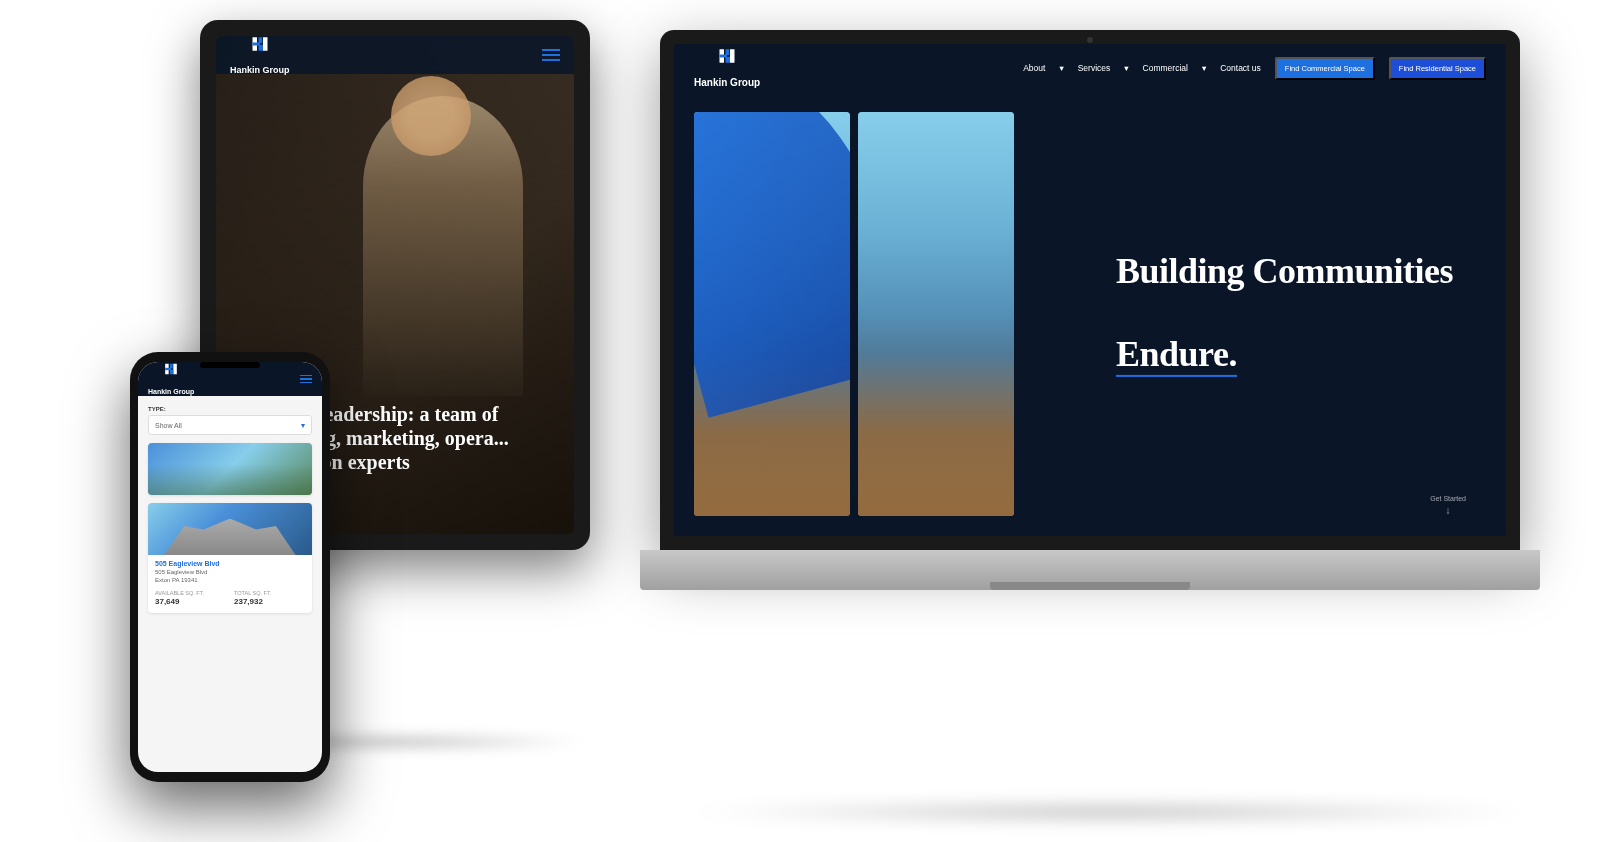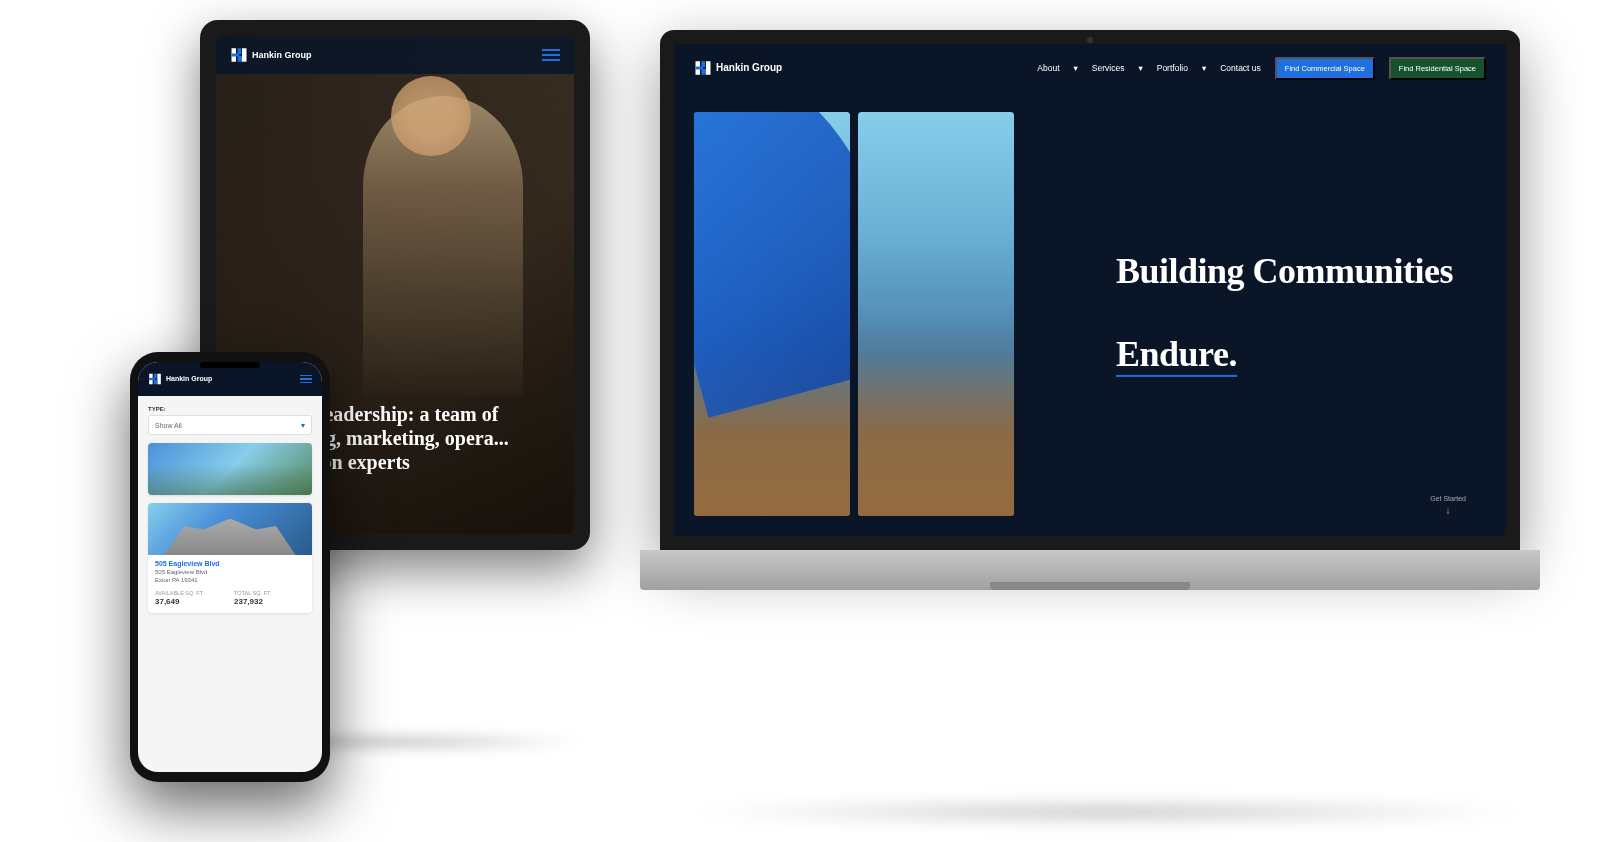--- a/index.html
+++ b/index.html
@@ -135,21 +135,21 @@
       color: white;
       font-size: 7.5px;
       font-family: Liberation Sans, sans-serif;
       padding: 5px 8px;
       border-radius: 2px;
       cursor: pointer;
       white-space: nowrap;
     }
 
     .btn-residential {
-      background: #14532d;
+      background: #1d4ed8;
       color: white;
       font-size: 7.5px;
       font-family: Arial, sans-serif;
       padding: 5px 8px;
       border-radius: 2px;
       cursor: pointer;
       white-space: nowrap;
     }
 
     .laptop-hero {
@@ -579,21 +579,22 @@
       font-size: 8px;
       font-family: Arial, sans-serif;
       font-weight: 700;
       color: #333;
     }
 
     
     .hg-logo {
       display: flex;
       align-items: center;
-      gap: 4px;
+      gap: 12px;
+      flex-direction: column;
     }
 
     .hg-h-icon {
       width: 18px;
       height: 18px;
       flex-shrink: 0;
     }
 
     
     .laptop-shadow {
@@ -676,21 +677,21 @@
               <rect x="16" y="3" width="6" height="18" fill="white"></rect>
               <rect x="10" y="13" width="6" height="8" fill="#1e6fe0"></rect>
             </svg>
             <span class="laptop-logo-text">Hankin Group</span>
           </div>
           <div class="laptop-nav-links">
             <span class="laptop-nav-link">About</span>
             <span class="laptop-nav-link chevron">▾</span>
             <span class="laptop-nav-link">Services</span>
             <span class="laptop-nav-link chevron">▾</span>
-            <span class="laptop-nav-link">Portfolio</span>
+            <span class="laptop-nav-link">Commercial</span>
             <span class="laptop-nav-link chevron">▾</span>
             <span class="laptop-nav-link">Contact us</span>
             <button class="btn-commercial">Find Commercial Space</button>
             <button class="btn-residential">Find Residential Space</button>
           </div>
         </div>
 
         <div class="laptop-hero">
 
           <div class="hero-image-panels">

